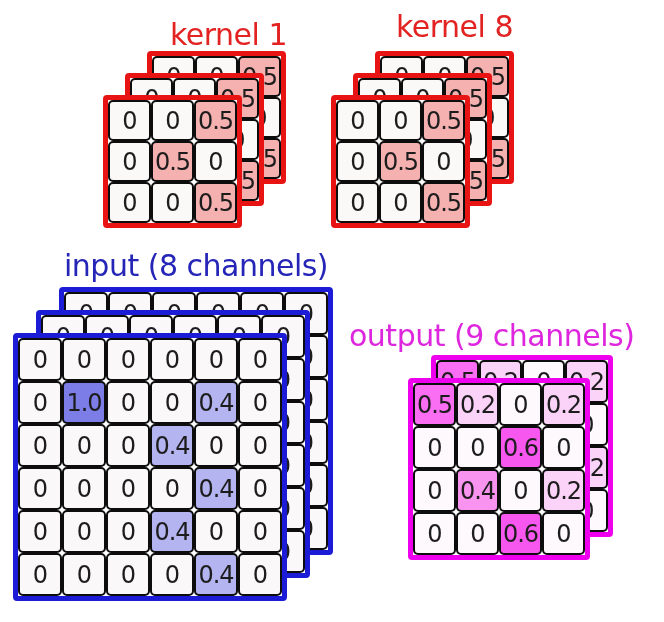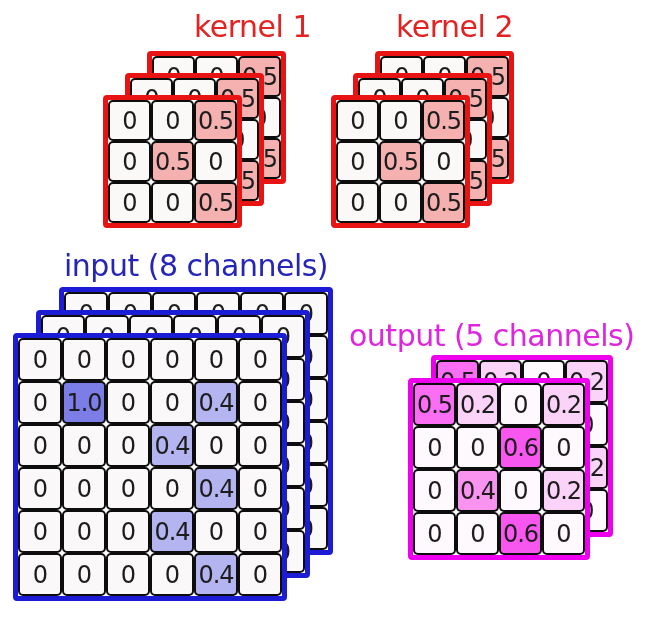--- a/index.html
+++ b/index.html
@@ -5,21 +5,21 @@
   html,body{margin:0;padding:0;}
   body{
     width:664px;height:622px;position:relative;overflow:hidden;
     background:#ffffff;
     font-family:"DejaVu Sans","Liberation Sans",sans-serif;
   }
   .title{
     position:absolute;font-size:30px;line-height:1.1;white-space:nowrap;
     letter-spacing:-0.5px;
   }
-  .t-kernel1{left:170px;top:10px;margin-left:24px;}
+  .t-kernel1{left:170px;top:18px;}
   .t-kernel2{left:396px;top:10px;}
   .t-input{left:64px;top:249px;}
   .t-output{left:349px;top:319px;}
   .stack{position:absolute;}
   .s-kernel1{left:103px;top:51px;width:228px;height:222px;}
   .s-kernel2{left:331px;top:51px;width:228px;height:222px;}
   .s-input{left:13px;top:287px;width:325px;height:319px;}
   .s-output{left:408px;top:355px;width:210px;height:210px;}
   .layer{
     position:absolute;display:grid;background:#ffffff;
@@ -35,25 +35,25 @@
   .s-input .cell{width:40px;height:39px;}
   .s-output .cell{width:39px;height:39px;}
 </style>
 </head>
 <body>
 
 <div>
 
   <div class="title t-kernel1" style="color: rgb(227, 34, 34);">kernel 1</div>
 
-  <div class="title t-kernel2" style="color: rgb(227, 34, 34);">kernel 2</div>
+  <div class="title t-kernel2" style="color: rgb(227, 34, 34);">kernel 8</div>
 
   <div class="title t-input" style="color: rgb(37, 37, 184);">input (8 channels)</div>
 
-  <div class="title t-output" style="color: rgb(222, 38, 222);">output (5 channels)</div>
+  <div class="title t-output" style="color: rgb(222, 38, 222);">output (9 channels)</div>
 
   <div class="stack s-kernel1">
       <div class="layer" style="border-color: rgb(232, 20, 20); left: 44px; top: 0px; z-index: 1; grid-template-columns: repeat(3, auto);">
         <div class="cell" style="background: rgb(251, 248, 248); color: rgb(28, 28, 28);">0</div>
         <div class="cell" style="background: rgb(251, 248, 248); color: rgb(28, 28, 28);">0</div>
         <div class="cell" style="background: rgb(245, 176, 176); color: rgb(28, 28, 28);">0.5</div>
         <div class="cell" style="background: rgb(251, 248, 248); color: rgb(28, 28, 28);">0</div>
         <div class="cell" style="background: rgb(245, 176, 176); color: rgb(28, 28, 28);">0.5</div>
         <div class="cell" style="background: rgb(251, 248, 248); color: rgb(28, 28, 28);">0</div>
         <div class="cell" style="background: rgb(251, 248, 248); color: rgb(28, 28, 28);">0</div>

